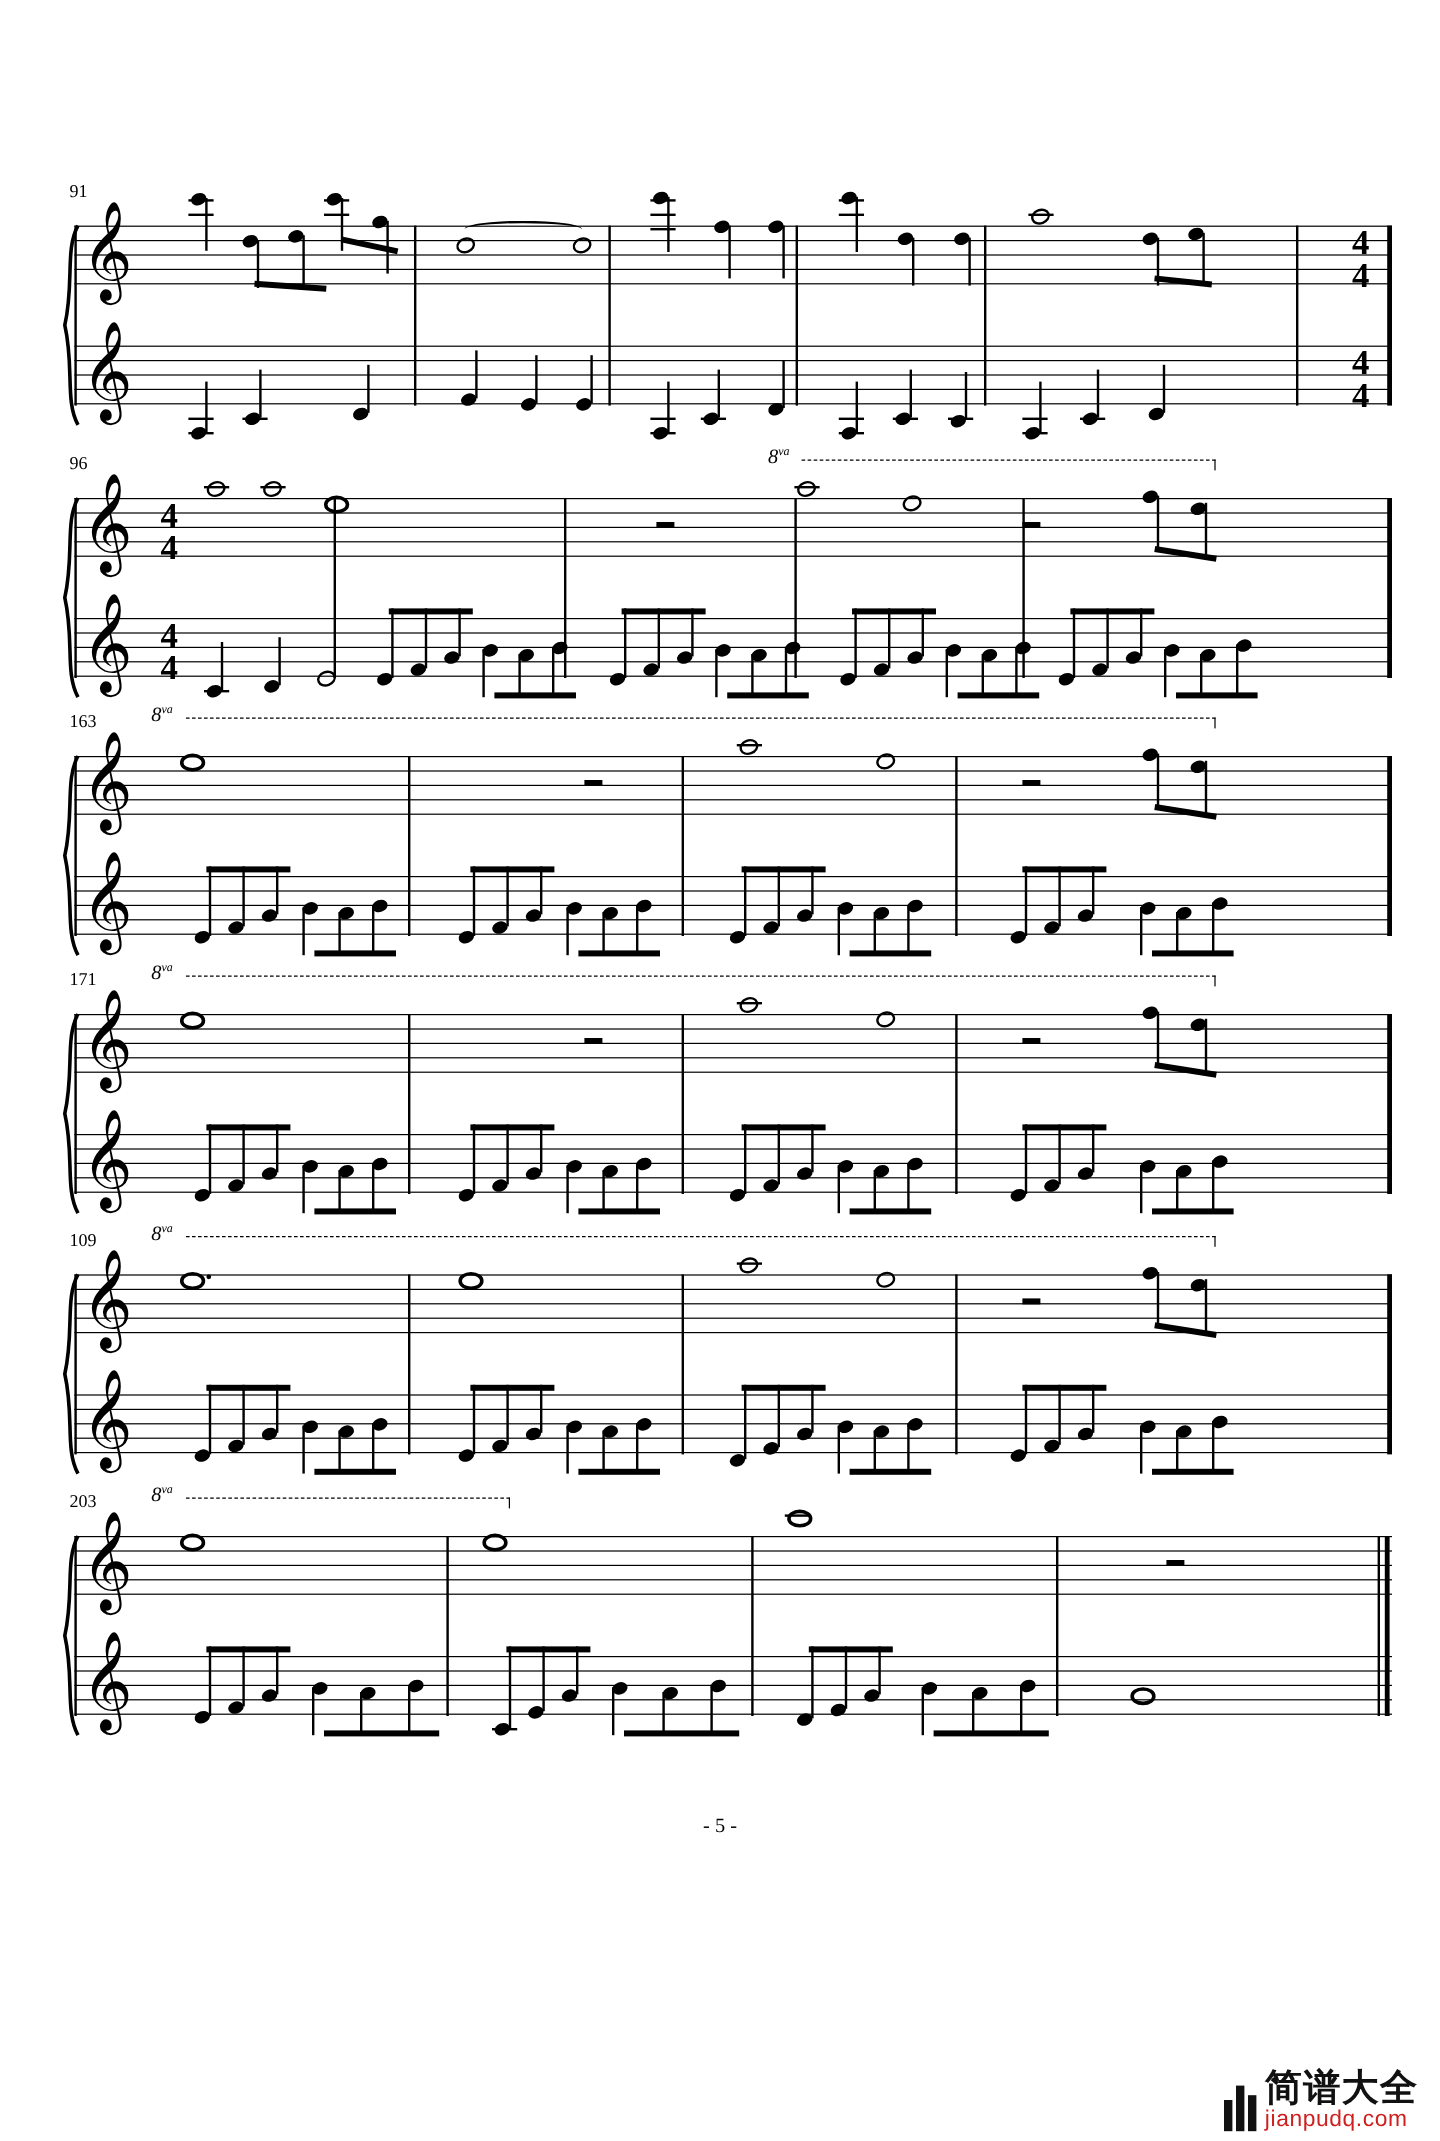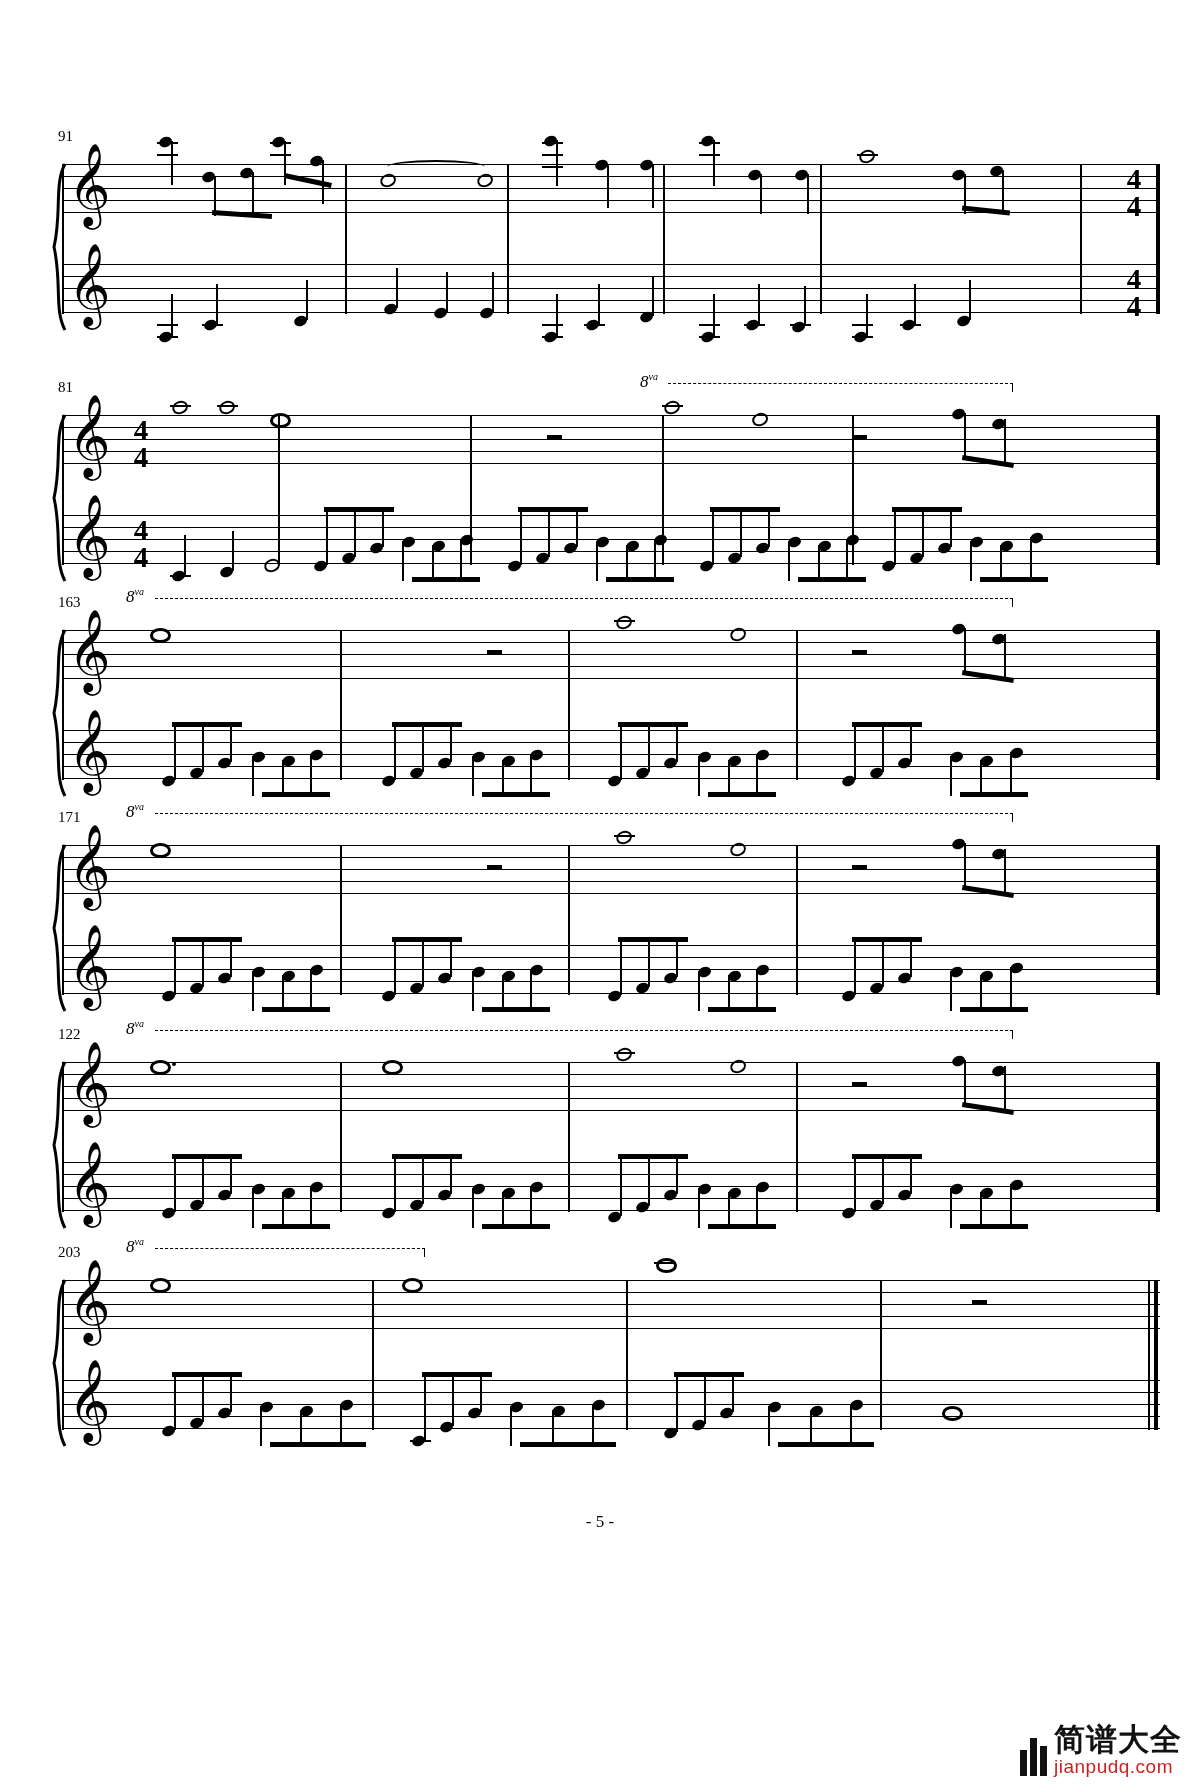--- a/index.html
+++ b/index.html
@@ -207,21 +207,21 @@
     color: #cf1f1f;
     letter-spacing: 0.5px;
     margin-top: 2px;
   }
 </style>
 </head>
 <body>
 
 <div class="page">
 
-  <div class="system" style="top:134px;height:210px;">
+  <div class="system" style="top:158px;height:210px;">
     <span class="measure-number" style="left:18px;top:-6px;">91</span>
 
     <svg class="brace" style="left:8px;top:28px;" width="20" height="170" viewBox="0 0 20 170">
       <path d="M17 2 C6 22, 14 50, 6 85 C14 120, 6 148, 17 168" fill="none" stroke="#000" stroke-width="3"></path>
     </svg>
 
     <div class="staff" style="top:30px;height:50px;left:22px;width:1098px;">
       <div class="line" style="top:0px;"></div>
       <div class="line" style="top:12px;"></div>
       <div class="line" style="top:24px;"></div>
@@ -406,21 +406,21 @@
     <div class="barline" style="left:22px;top:30px;height:150px;width:2.4px;"></div>
     <div class="barline" style="left:305px;top:30px;height:150px;"></div>
     <div class="barline" style="left:467px;top:30px;height:150px;"></div>
     <div class="barline" style="left:623px;top:30px;height:150px;"></div>
     <div class="barline" style="left:780px;top:30px;height:150px;"></div>
     <div class="barline" style="left:1040px;top:30px;height:150px;"></div>
     <div class="barline thick" style="left:1116px;top:30px;height:150px;"></div>
   </div>
 
   <div class="system" style="top:385px;height:200px;">
-    <span class="measure-number" style="left:18px;top:-6px;">81</span>
+    <span class="measure-number" style="left:18px;top:-6px;">96</span>
 
     <span class="ottava" style="left:600px;top:-14px;">8<sup>va</sup></span>
     <div class="ottava-line" style="left:628px;top:-2px;width:345px;"></div>
     <div class="ottava-hook" style="left:972px;top:-2px;"></div>
 
     <svg class="brace" style="left:8px;top:28px;" width="20" height="170" viewBox="0 0 20 170">
       <path d="M17 2 C6 22, 14 50, 6 85 C14 120, 6 148, 17 168" fill="none" stroke="#000" stroke-width="3"></path>
     </svg>
 
     <div class="staff" style="top:30px;height:50px;left:22px;width:1098px;">
@@ -933,21 +933,21 @@
     </div>
 
     <div class="barline" style="left:22px;top:30px;height:150px;width:2.4px;"></div>
     <div class="barline" style="left:300px;top:30px;height:150px;"></div>
     <div class="barline" style="left:528px;top:30px;height:150px;"></div>
     <div class="barline" style="left:756px;top:30px;height:150px;"></div>
     <div class="barline thick" style="left:1116px;top:30px;height:150px;"></div>
   </div>
 
   <div class="system" style="top:1032px;height:200px;">
-    <span class="measure-number" style="left:18px;top:-6px;">122</span>
+    <span class="measure-number" style="left:18px;top:-6px;">109</span>
     <span class="ottava" style="left:86px;top:-14px;">8<sup>va</sup></span>
     <div class="ottava-line" style="left:115px;top:-2px;width:858px;"></div>
     <div class="ottava-hook" style="left:972px;top:-2px;"></div>
 
     <svg class="brace" style="left:8px;top:28px;" width="20" height="170" viewBox="0 0 20 170">
       <path d="M17 2 C6 22, 14 50, 6 85 C14 120, 6 148, 17 168" fill="none" stroke="#000" stroke-width="3"></path>
     </svg>
 
     <div class="staff" style="top:30px;height:50px;left:22px;width:1098px;">
       <div class="line" style="top:0px;"></div>

